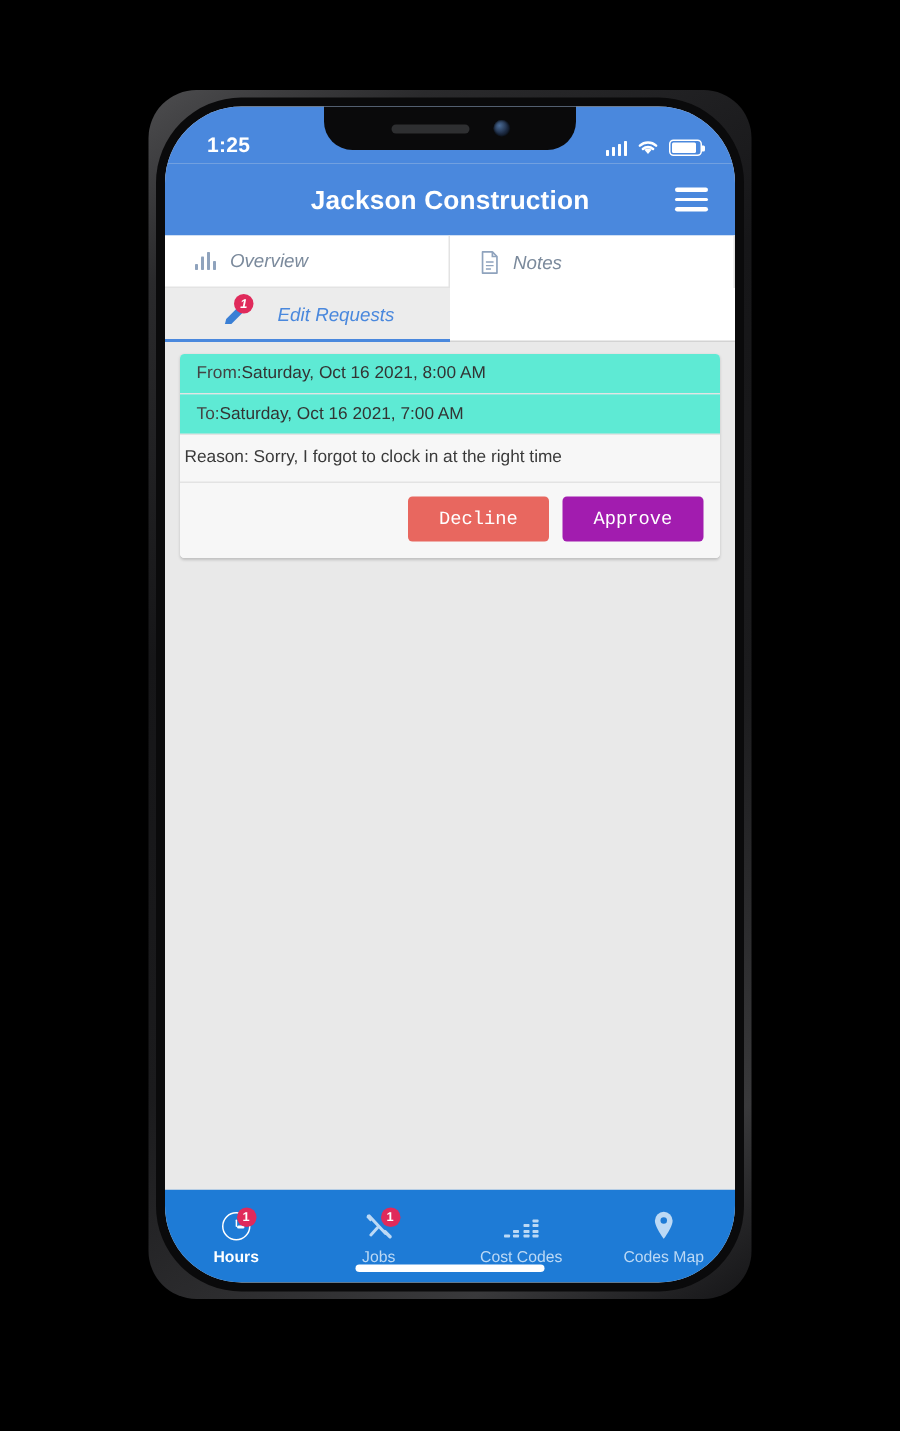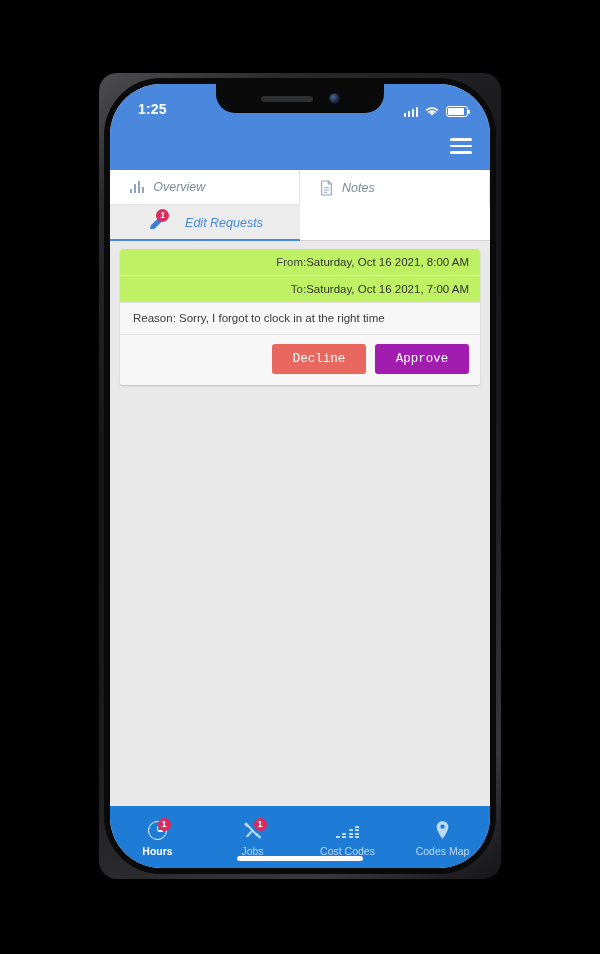--- a/index.html
+++ b/index.html
@@ -6,23 +6,23 @@
   html, body {
     width:600px; height:954px;
     background:#000;
     font-family:"Liberation Sans", sans-serif;
     overflow:hidden;
   }
   .stage { position:relative; width:600px; height:954px; background:#000; }
 
   
   .phone {
-    position:absolute; left:99px; top:73px;
+    position:absolute; left:99px; top:60px;
     width:402px; height:806px;
-    border-radius:18px;
+    border-radius:32px;
     background:linear-gradient(145deg,#4d4d4f 0%,#2a2a2c 12%,#161618 35%,#1b1b1d 62%,#39393b 88%,#151517 100%);
     padding:5px;
     box-shadow:0 10px 34px rgba(0,0,0,.85);
   }
   .phone-inner {
     position:relative; width:100%; height:100%;
     border-radius:57px;
     background:#0a0a0b;
     padding:6px;
   }
@@ -126,28 +126,28 @@
     border-radius:3px;
     box-shadow:0 1px 2px rgba(0,0,0,.18);
     overflow:hidden;
   }
   .card-head {
     background:#2f66b0; color:#fff;
     height:28px; display:flex; align-items:center; justify-content:space-between;
     padding:0 11px; font-size:13px;
   }
   .row {
-    height:27px; display:flex; align-items:center; justify-content:flex-end;
+    height:27px; display:flex; align-items:center; justify-content:flex-start;
     padding:0 11px; font-size:11.5px; color:#3a3a3a;
-    border-bottom:1px solid #e3e3e3; background:#bef264;
+    border-bottom:1px solid #e3e3e3; background:#5eead4;
   }
   .row-label{ color:#444; }
   .row-value{ color:#333; }
   .reason {
-    padding:9px 13px 10px; font-size:11.5px; color:#3a3a3a;
+    padding:9px 3px 10px; font-size:11.5px; color:#3a3a3a;
     border-bottom:1px solid #e3e3e3; background:#f7f7f7;
   }
   .actions {
     display:flex; justify-content:flex-end; gap:9px;
     padding:9px 11px 11px; background:#f7f7f7;
   }
   .btn {
     border:none; border-radius:3px; color:#fff;
     font-size:12.5px; font-family:Liberation Mono, monospace;
     padding:0 20px; height:30px; cursor:pointer; min-width:94px;
@@ -211,20 +211,21 @@
               <path d="M2.6 5.1 A8 8 0 0 1 13.4 5.1" stroke="#fff" stroke-width="1.7" fill="none" stroke-linecap="round"></path>
               <path d="M4.6 7.3 A5.2 5.2 0 0 1 11.4 7.3" stroke="#fff" stroke-width="1.7" fill="none" stroke-linecap="round"></path>
             </svg>
             <div class="batt">
                 <span></span>
               </div>
           </div>
         </div>
 
         <div class="appbar">
+          <div class="appbar-title">Jackson Construction</div>
           <div class="hamburger">
             <span></span>
               <span></span>
               <span></span>
           </div>
         </div>
 
         <div class="tabgrid">
 
           <div class="tab">

